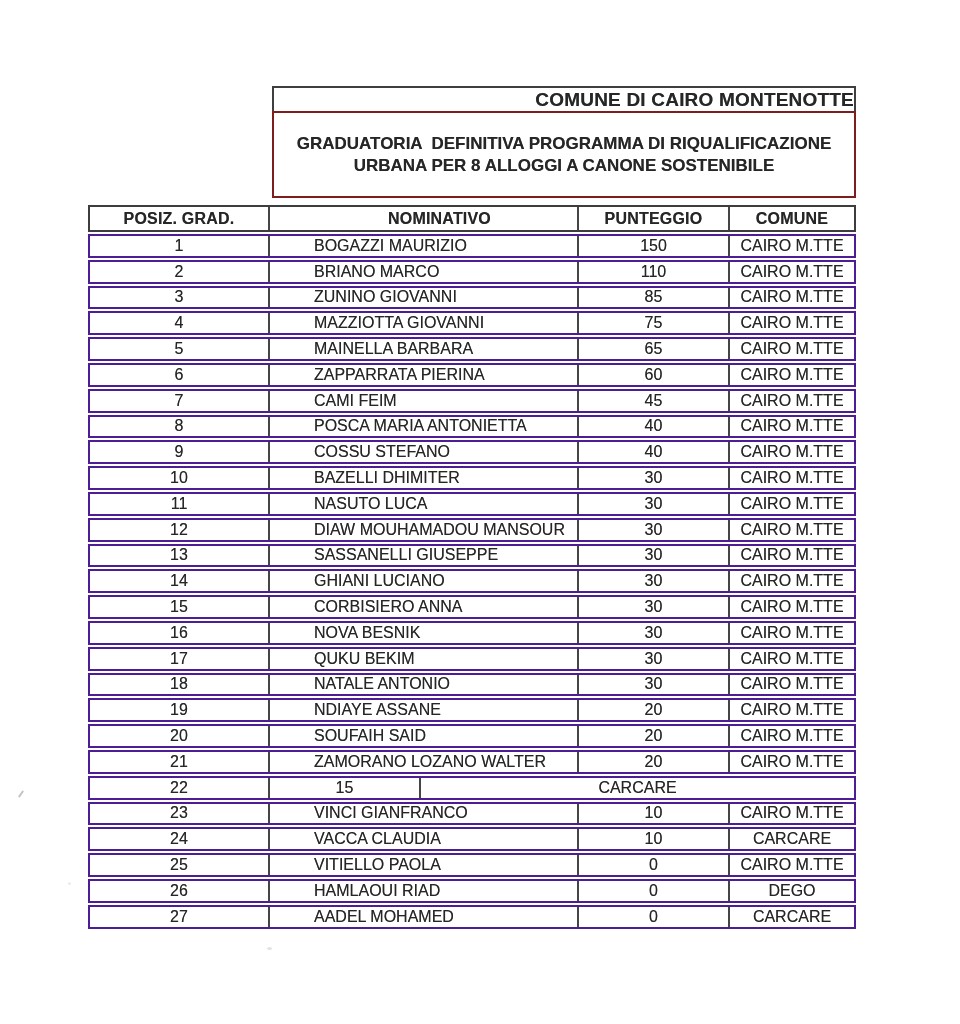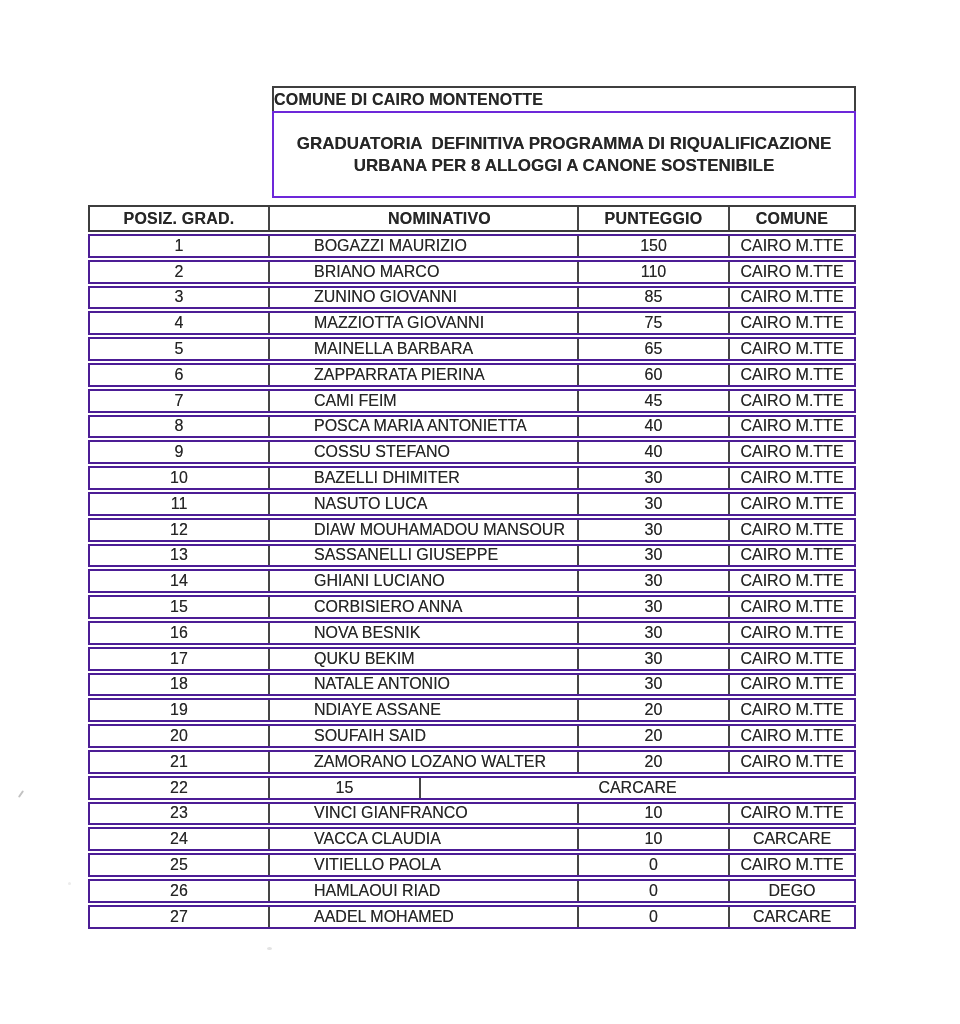--- a/index.html
+++ b/index.html
@@ -24,28 +24,28 @@
     text-shadow: 0 0 0.5px rgba(20,20,20,0.55);
   }
 
   
   .title-box {
     position: absolute;
     left: 272px; top: 86px;
     width: 584px; height: 27px;
     border: 2px solid #3f3f3f;
     box-sizing: border-box;
-    display: flex; align-items: center; justify-content: flex-start;
-    font-size: 16px; font-weight: bold; letter-spacing: 0.2px;
+    display: flex; align-items: center; justify-content: flex-end;
+    font-size: 19px; font-weight: bold; letter-spacing: 0.2px;
   }
   .subtitle-box {
     position: absolute;
     left: 272px; top: 111px;
     width: 584px; height: 87px;
-    border: 2px solid #6d28d9;
+    border: 2px solid #7f1d1d;
     box-sizing: border-box;
     display: flex; align-items: center; justify-content: center;
     text-align: center;
   }
   .subtitle-text {
     font-size: 17px; font-weight: bold; line-height: 22px;
     white-space: pre-wrap;
     max-width: 560px;
   }
 

